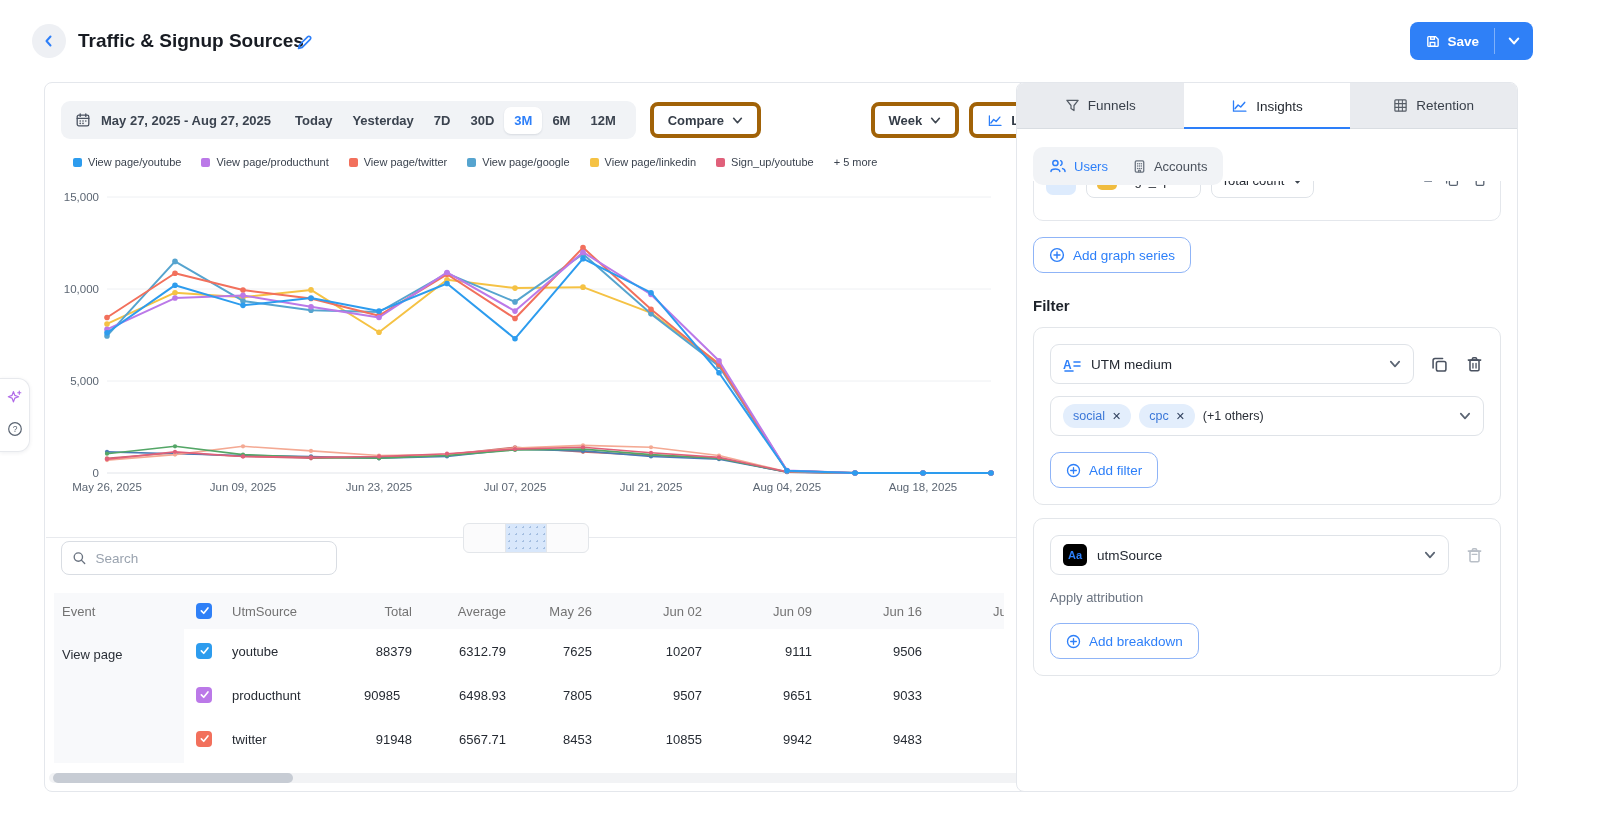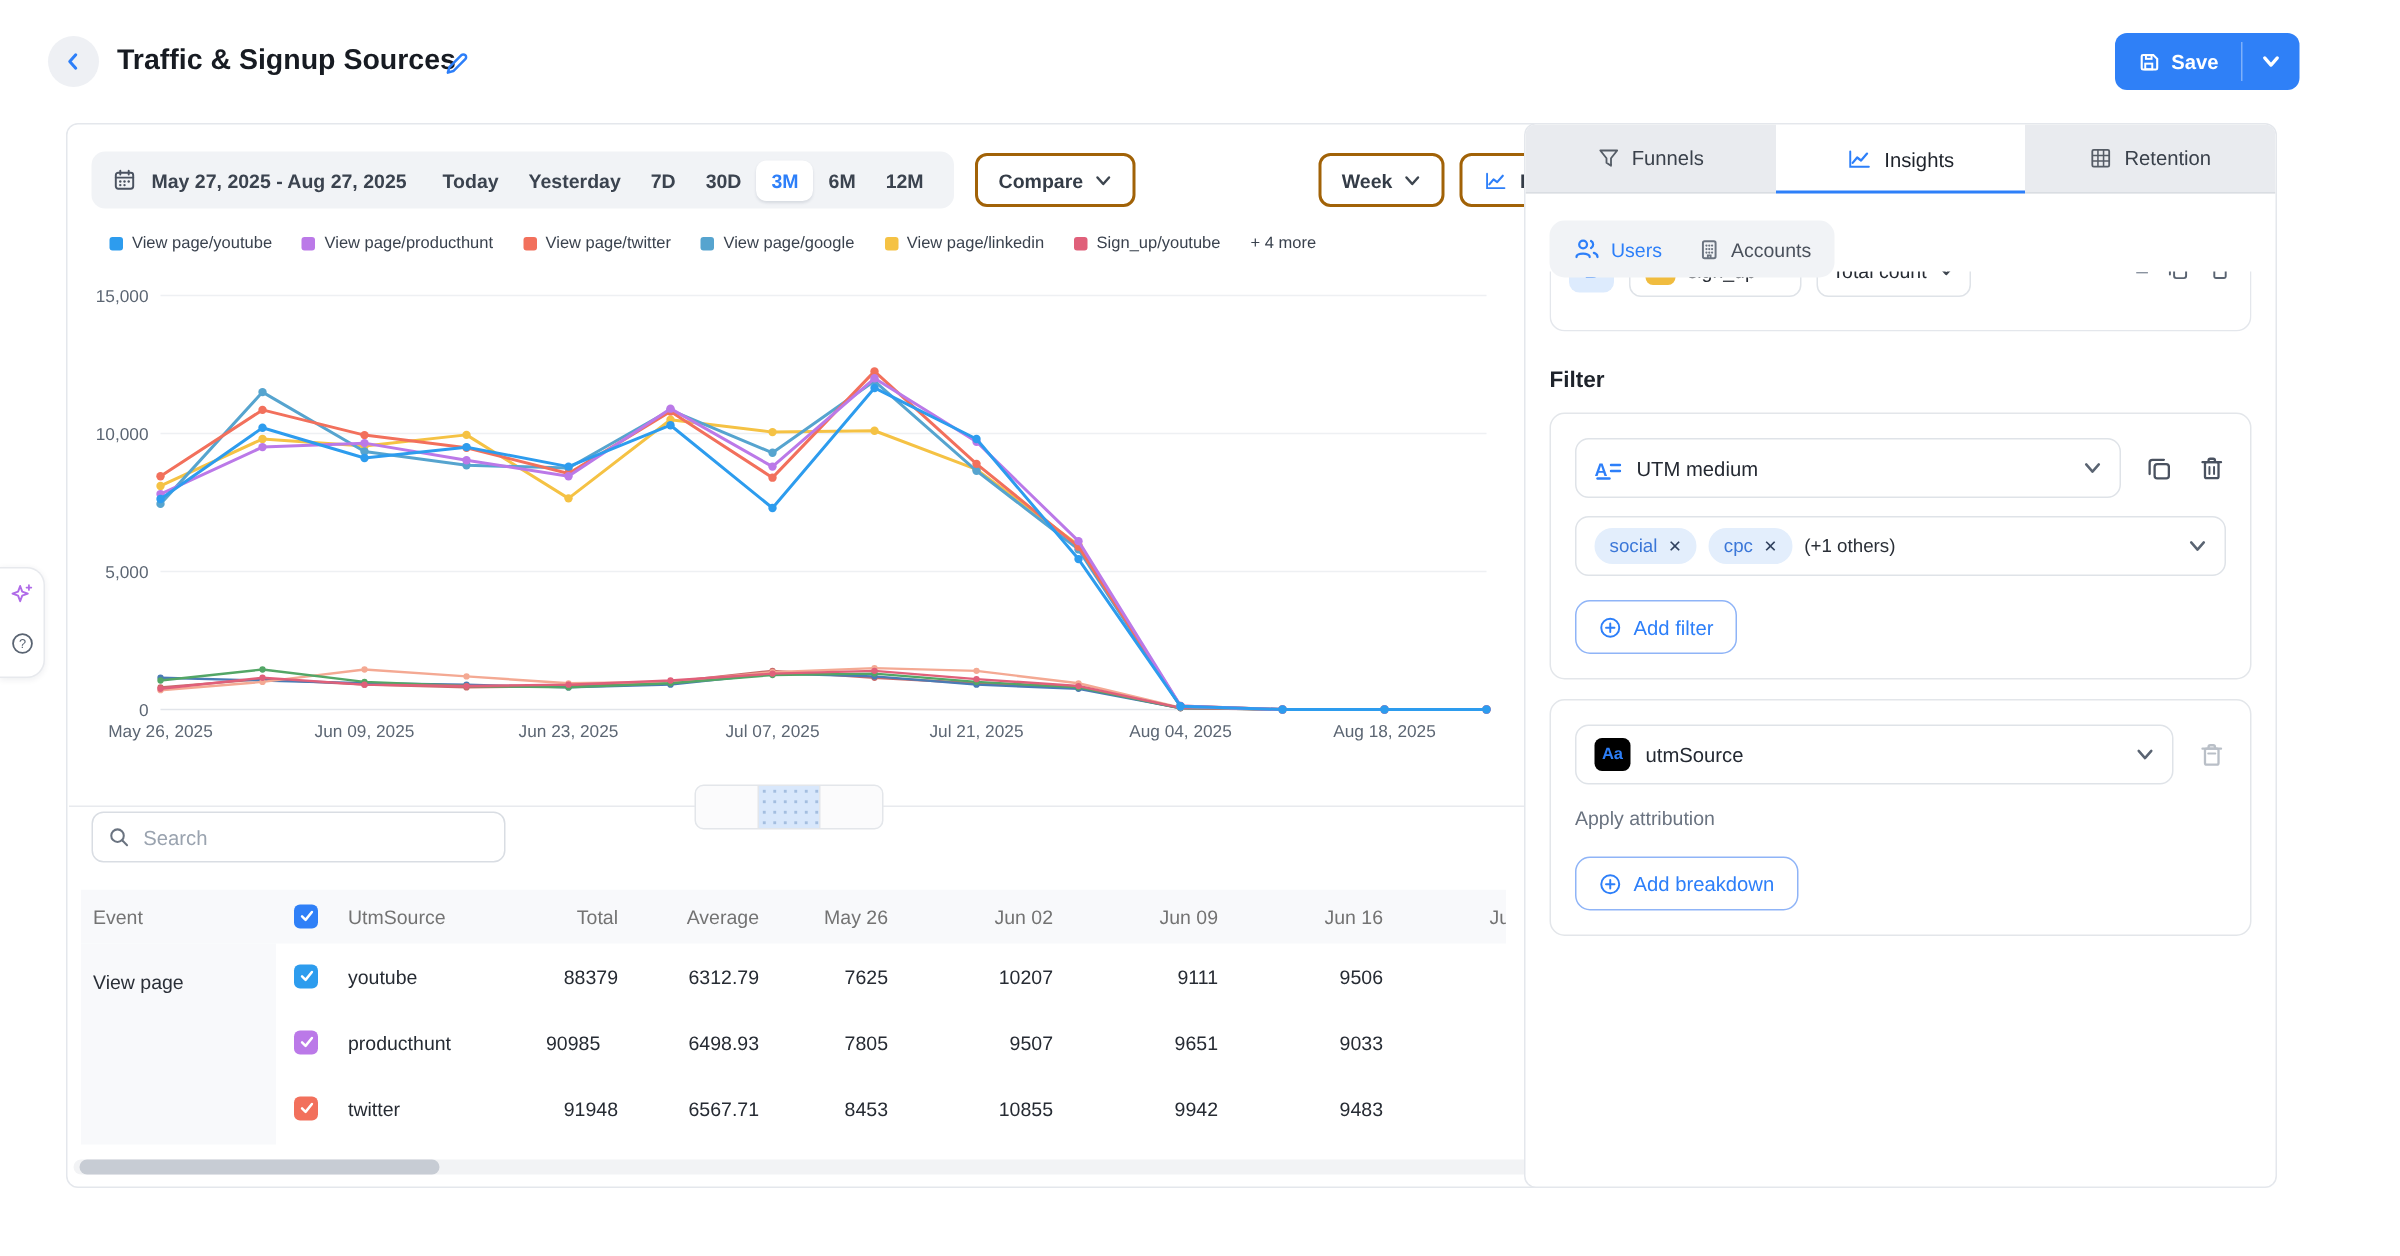--- a/index.html
+++ b/index.html
@@ -29,21 +29,21 @@
   #right-card { left:1016px; width:502px; height:710px; overflow:hidden; }
 
   
   .controls-row { position:absolute; left:16px; right:16px; top:18px; height:38px; display:flex; align-items:center; }
   .date-pill { display:flex; align-items:center; height:38px; background:#F1F3F6; border-radius:9px; padding:0 10px; gap:4px; }
   .date-pill .cal { display:flex; align-items:center; margin:0 6px 0 4px; }
   .date-range { font-size:13px; font-weight:700; color:#3B434F; margin-right:10px; cursor:pointer; }
   .preset { font-size:13px; font-weight:700; color:#3B434F; padding:6px 10px; border-radius:7px; cursor:pointer; }
   .preset.active { background:#fff; color:#2D7FF9; box-shadow:0 1px 2px rgba(25,39,70,.12); }
   .btn-outline { display:flex; align-items:center; gap:8px; height:36px; padding:0 14px; background:#fff;
-    border:2px solid #a16207; border-radius:8px; font-size:13px; font-weight:700; color:#343C47; cursor:pointer; }
+    border:4px solid #a16207; border-radius:8px; font-size:13px; font-weight:700; color:#343C47; cursor:pointer; }
   .compare-btn { margin-left:14px; }
   .week-btn { margin-left:auto; }
   .line-btn { margin-left:10px; }
 
   
   .legend { position:absolute; left:28px; top:73px; display:flex; align-items:center; gap:20px; }
   .lg-item { display:flex; align-items:center; gap:6px; font-size:11px; color:#3A424E; cursor:pointer; }
   .lg-sw { width:9px; height:9px; border-radius:2px; }
   .lg-more { font-size:11px; color:#3A424E; cursor:pointer; }
 
@@ -250,21 +250,21 @@
           <span>View page/google</span>
         </span>
         <span class="lg-item">
           <span class="lg-sw" style="background: rgb(245, 194, 68);"></span>
           <span>View page/linkedin</span>
         </span>
         <span class="lg-item">
           <span class="lg-sw" style="background: rgb(224, 96, 122);"></span>
           <span>Sign_up/youtube</span>
         </span>
-        <span class="lg-more">+ 4 more</span>
+        <span class="lg-more">+ 5 more</span>
       </div>
 
     <div id="chart-wrap">
       <svg id="chart-svg" width="960" height="320" viewBox="0 0 960 320">
           <line x1="62" y1="288" x2="946" y2="288" stroke="#E2E5EA" stroke-width="1"></line>
           <text x="54" y="292" text-anchor="end" fill="#5C6673" font-size="11.5">0</text>
           <line x1="62" y1="196" x2="946" y2="196" stroke="#EEF0F3" stroke-width="1"></line>
           <text x="54" y="200" text-anchor="end" fill="#5C6673" font-size="11.5">5,000</text>
           <line x1="62" y1="104" x2="946" y2="104" stroke="#EEF0F3" stroke-width="1"></line>
           <text x="54" y="108" text-anchor="end" fill="#5C6673" font-size="11.5">10,000</text>
@@ -593,20 +593,27 @@
             <span class="icon-btn">
               <svg width="16" height="16" viewBox="0 0 16 16">
                   <path d="M2.8 4.3 h10.4 M6.2 4.3 V3.4 a1 1 0 0 1 1-1 h1.6 a1 1 0 0 1 1 1 v.9" fill="none" stroke="#5A6472" stroke-width="1.3" stroke-linecap="round"></path>
                   <rect x="4.2" y="4.3" width="7.6" height="9" rx="1" fill="none" stroke="#5A6472" stroke-width="1.3"></rect>
                 </svg>
             </span>
           </div>
         </div>
       </div>
 
+      <div class="pill-btn add-series">
+        <svg width="16" height="16" viewBox="0 0 16 16">
+            <circle cx="8" cy="8" r="6.4" fill="none" stroke="#2D7FF9" stroke-width="1.4"></circle>
+            <path d="M8 5 v6 M5 8 h6" stroke="#2D7FF9" stroke-width="1.4" stroke-linecap="round"></path>
+          </svg>
+        <span>Add graph series</span>
+      </div>
 
       <div class="section-h">Filter</div>
       <div class="rp-card">
         <div class="prop-row">
           <div class="dd-box">
             <svg width="18" height="15" viewBox="0 0 18 15">
                 <text x="0" y="12" font-size="12" font-weight="bold" fill="#2D7FF9" font-family="Liberation Sans, sans-serif">A</text>
                 <path d="M11 5 h6 M11 9 h6" stroke="#2D7FF9" stroke-width="1.6" stroke-linecap="round"></path>
                 <path d="M2 14 h8" stroke="#2D7FF9" stroke-width="1.6" stroke-linecap="round"></path>
               </svg>

